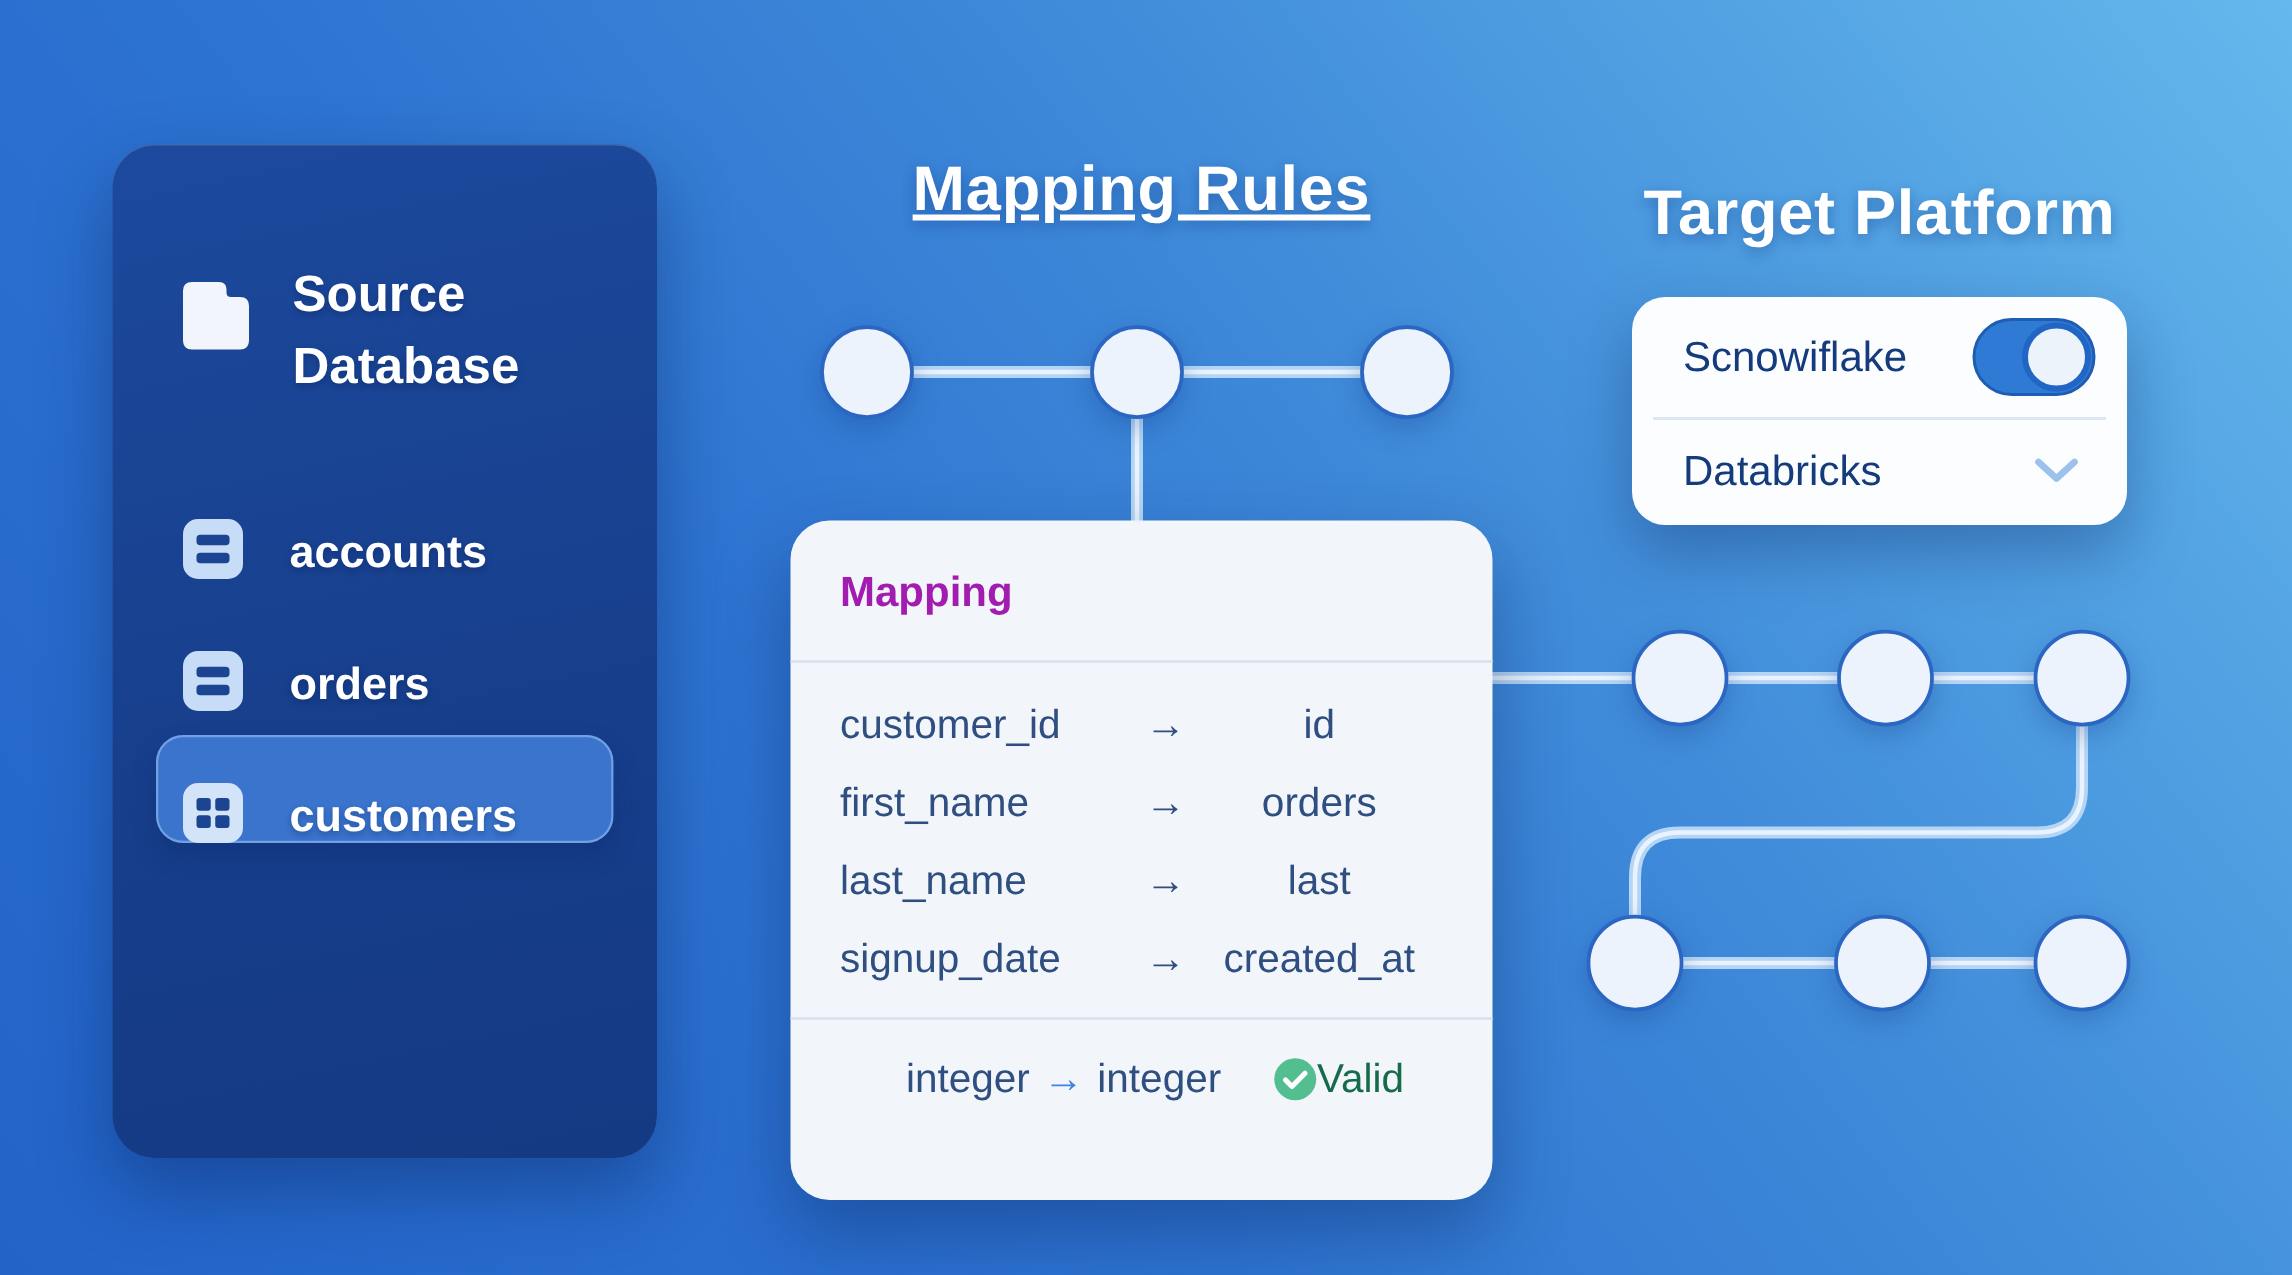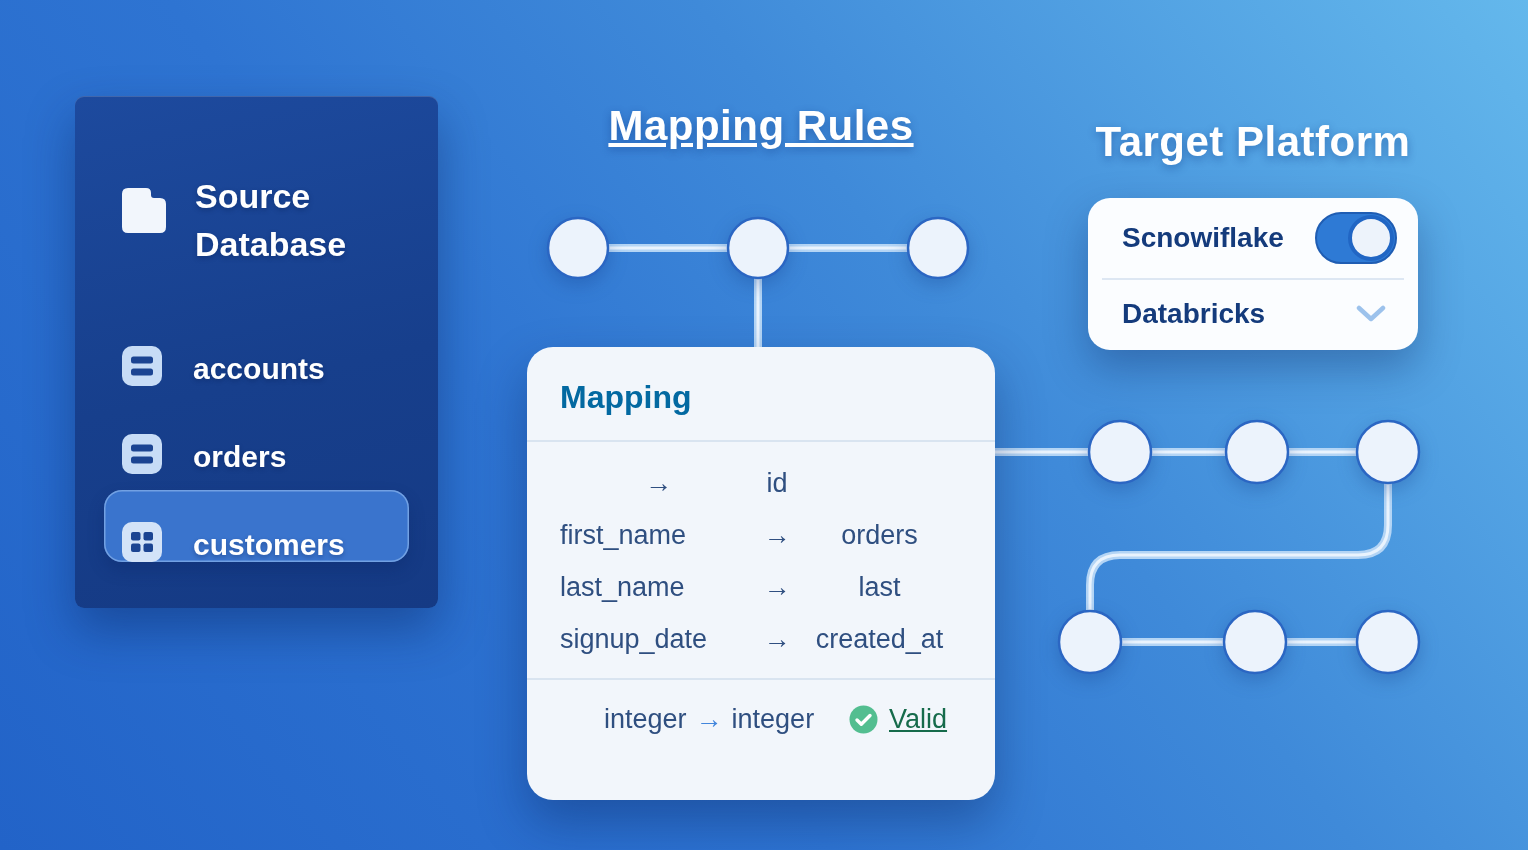--- a/index.html
+++ b/index.html
@@ -24,22 +24,22 @@
   .mapping-heading { left: 527px; top: 102px; width: 468px; text-decoration: underline; }
   .target-heading  { left: 1078px; top: 118px; width: 350px; }
 
   
   .flow-svg { position: absolute; left: 0; top: 0; }
   .flow-nodes { filter: drop-shadow(0 6px 9px rgba(14, 54, 128, 0.28)); }
 
   
   .sidebar {
     position: absolute; left: 75px; top: 96px;
-    width: 363px; height: 512px;
-    border-radius: 9px;
+    width: 363px; height: 676px;
+    border-radius: 28px;
     background: linear-gradient(168deg, #1d4a9e 0%, #173f8c 55%, #153a84 100%);
     box-shadow: 0 22px 48px rgba(8, 33, 92, 0.42), inset 0 1px 0 rgba(255,255,255,0.16);
   }
   .sidebar-header {
     position: absolute; left: 43px; top: 76px;
     display: flex; gap: 25px; align-items: flex-start;
   }
   .sidebar-header .folder { margin-top: 8px; }
   .sidebar-title {
     font-size: 34px; font-weight: 700; color: #ffffff;
@@ -67,21 +67,21 @@
   
   .mapping-card {
     position: absolute; left: 527px; top: 347px;
     width: 468px; height: 453px;
     border-radius: 26px;
     background: #f2f6fb;
     box-shadow: 0 22px 48px rgba(8, 33, 92, 0.38);
   }
   .card-title {
     position: absolute; left: 33px; top: 32px;
-    font-size: 32px; font-weight: 700; color: #0369a1;
+    font-size: 28px; font-weight: 700; color: #a21caf;
   }
   .hdivider { position: absolute; left: 0; right: 0; height: 2px; background: #d9e4f0; }
   .divider-title  { top: 93px; }
   .divider-footer { top: 331px; }
   .map-rows { position: absolute; left: 33px; top: 110px; width: 402px; }
   .map-row {
     height: 52px;
     display: grid; grid-template-columns: 197px 40px 1fr;
     align-items: center;
     font-size: 27px; color: #2f4f80;
@@ -92,37 +92,37 @@
     position: absolute; left: 33px; top: 349px; width: 402px;
     font-size: 27px; color: #2f4f80;
   }
   .footer-row {
     height: 47px;
     display: grid; grid-template-columns: 245px 1fr;
     align-items: center;
     margin-left: 44px;
   }
   .type-map .type-arrow { color: #4286dc; font-weight: 700; padding: 0 9px; }
-  .valid-group { display: flex; align-items: center; gap: 11px; color: #166b4b; text-decoration: underline; }
+  .valid-group { display: flex; align-items: center; color: #166b4b; }
 
   
   .target-card {
     position: absolute; left: 1088px; top: 198px;
     width: 330px; height: 152px;
     border-radius: 22px;
     background: #fbfdff;
     box-shadow: 0 18px 42px rgba(8, 33, 92, 0.34);
   }
   .target-row {
     position: absolute; left: 34px; right: 21px;
     display: flex; justify-content: space-between; align-items: center;
   }
   .target-row-1 { top: 0; height: 80px; }
   .target-row-2 { top: 81px; height: 70px; cursor: pointer; }
-  .target-label { font-size: 28px; font-weight: 700; color: #143b7c; }
+  .target-label { font-size: 28px; font-weight: 400; color: #143b7c; }
   .target-divider {
     position: absolute; left: 14px; right: 14px; top: 80px;
     height: 1.5px; background: #dde7f3;
   }
   .toggle {
     position: relative;
     width: 82px; height: 52px;
     border-radius: 26px;
     background: #2e7ad5;
     border: 2.5px solid #1f5db3;
@@ -217,20 +217,21 @@
 
     </div>
   </div>
 
   <div class="mapping-card">
     <div class="card-title">Mapping</div>
     <div class="hdivider divider-title"></div>
 
     <div class="map-rows">
       <div class="map-row">
+        <span class="source">customer_id</span>
         <span class="arrow">→</span>
         <span class="target">id</span>
       </div>
       <div class="map-row">
         <span class="source">first_name</span>
         <span class="arrow">→</span>
         <span class="target">orders</span>
       </div>
       <div class="map-row">
         <span class="source">last_name</span>

